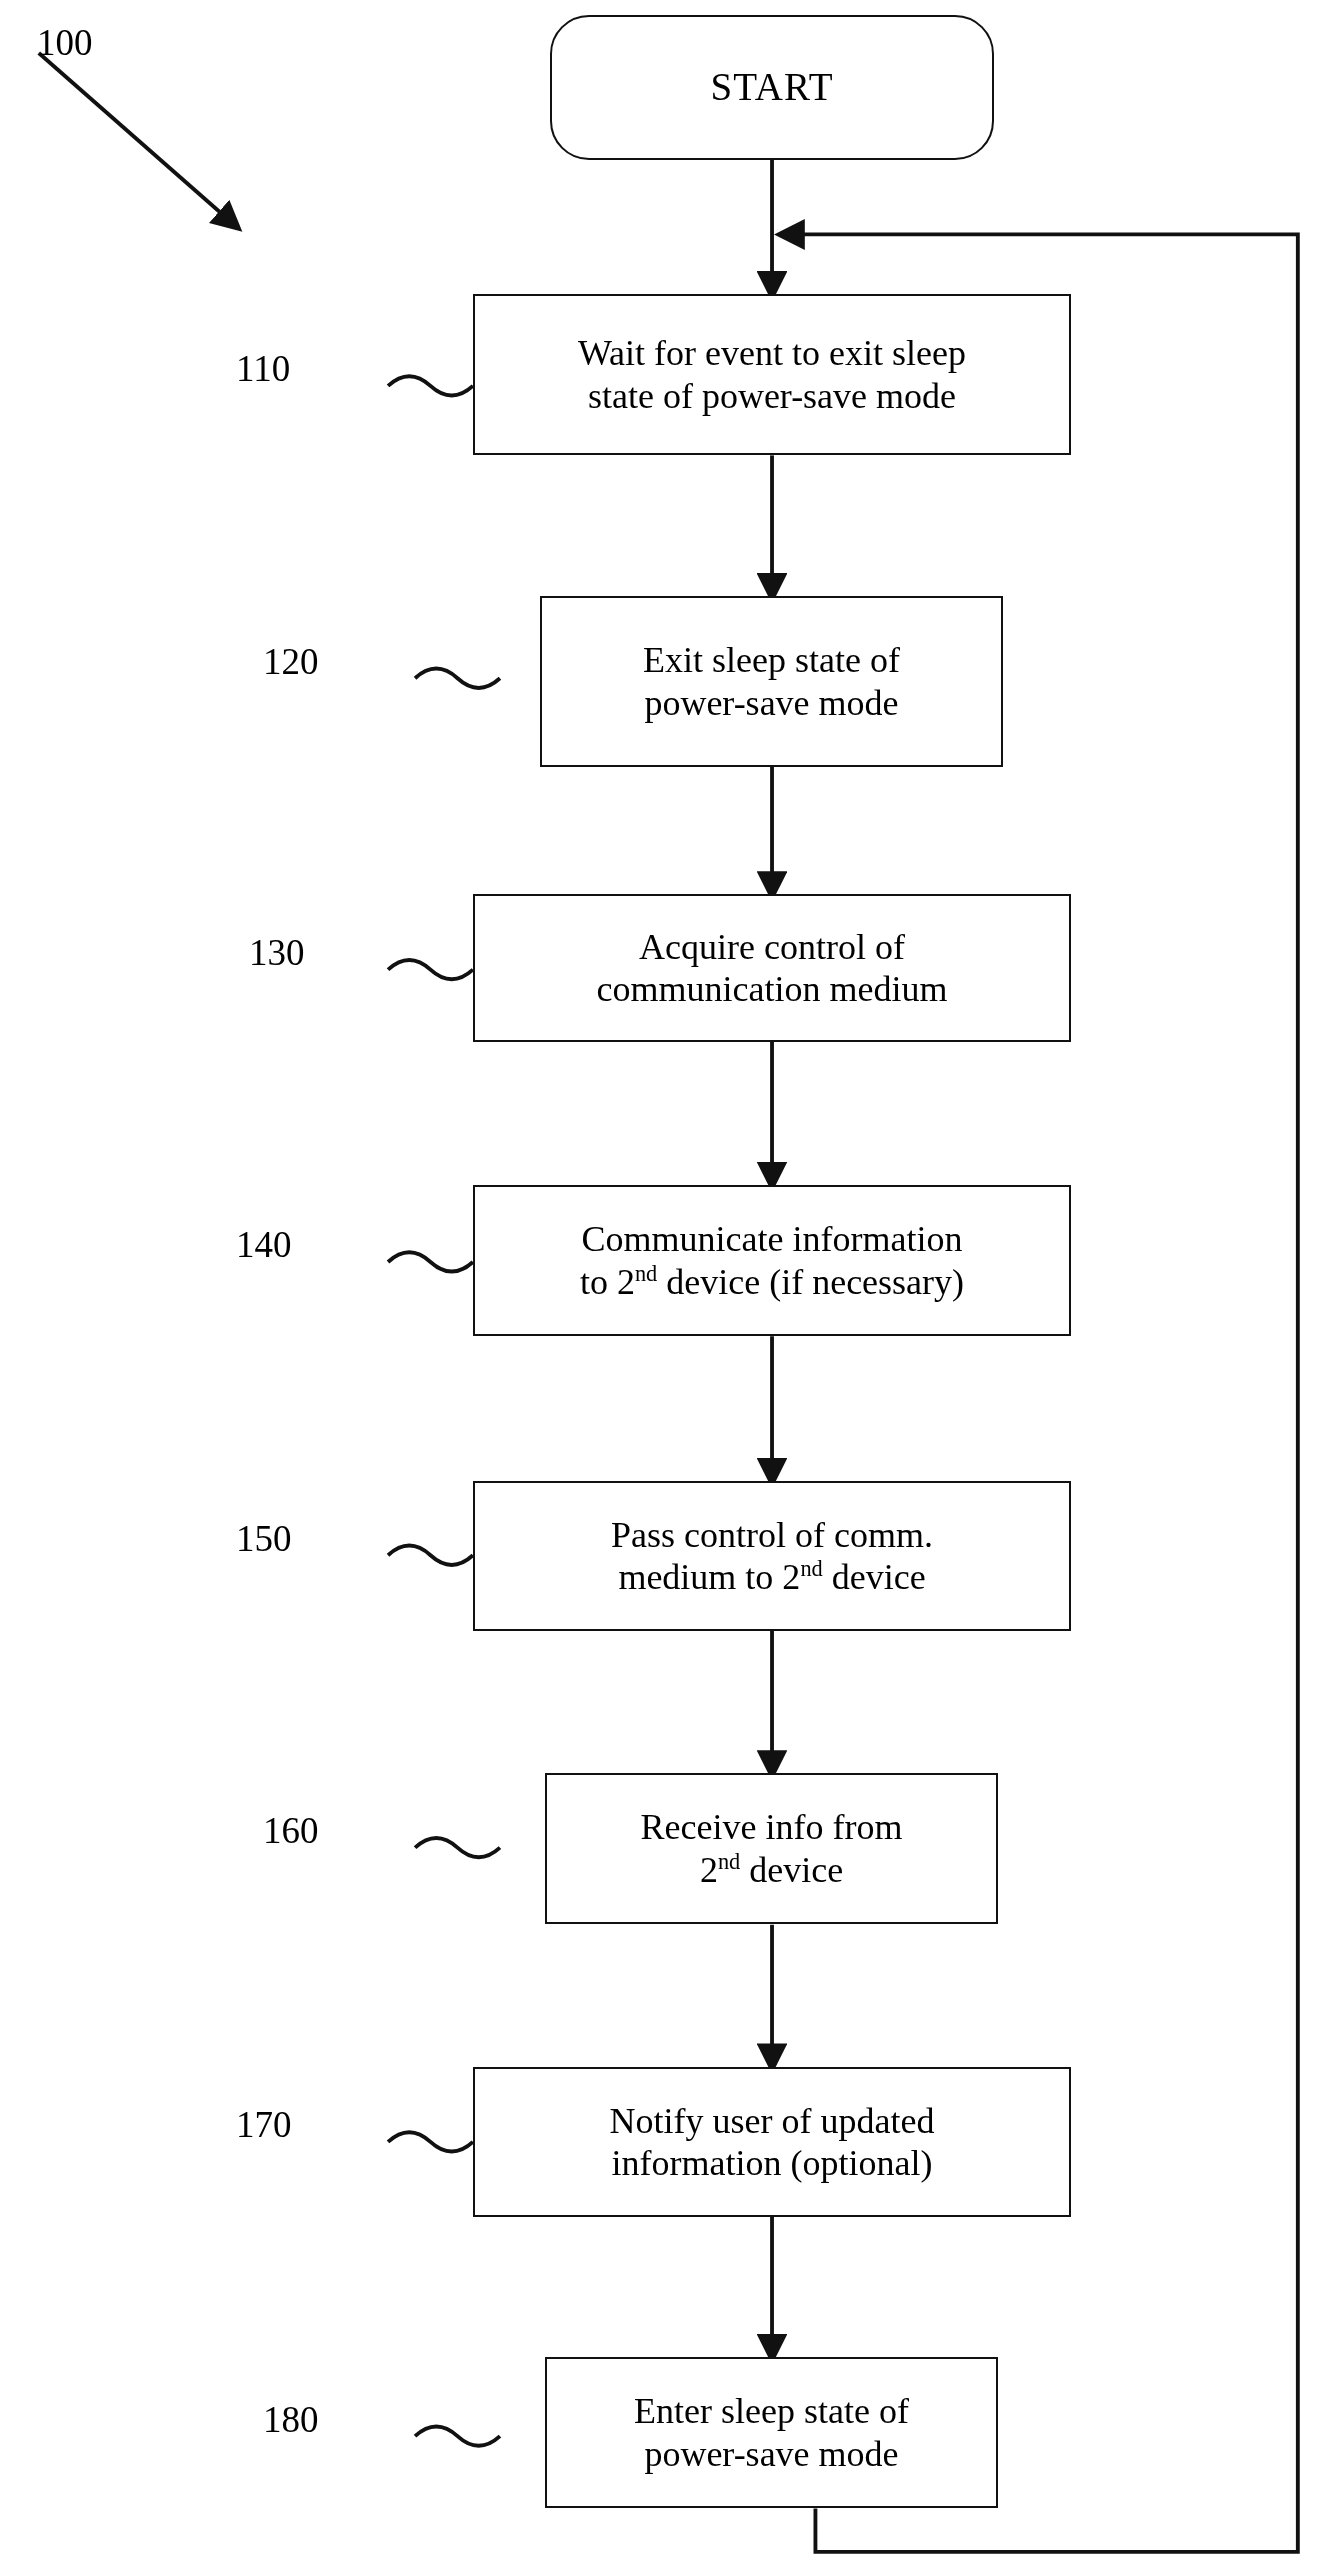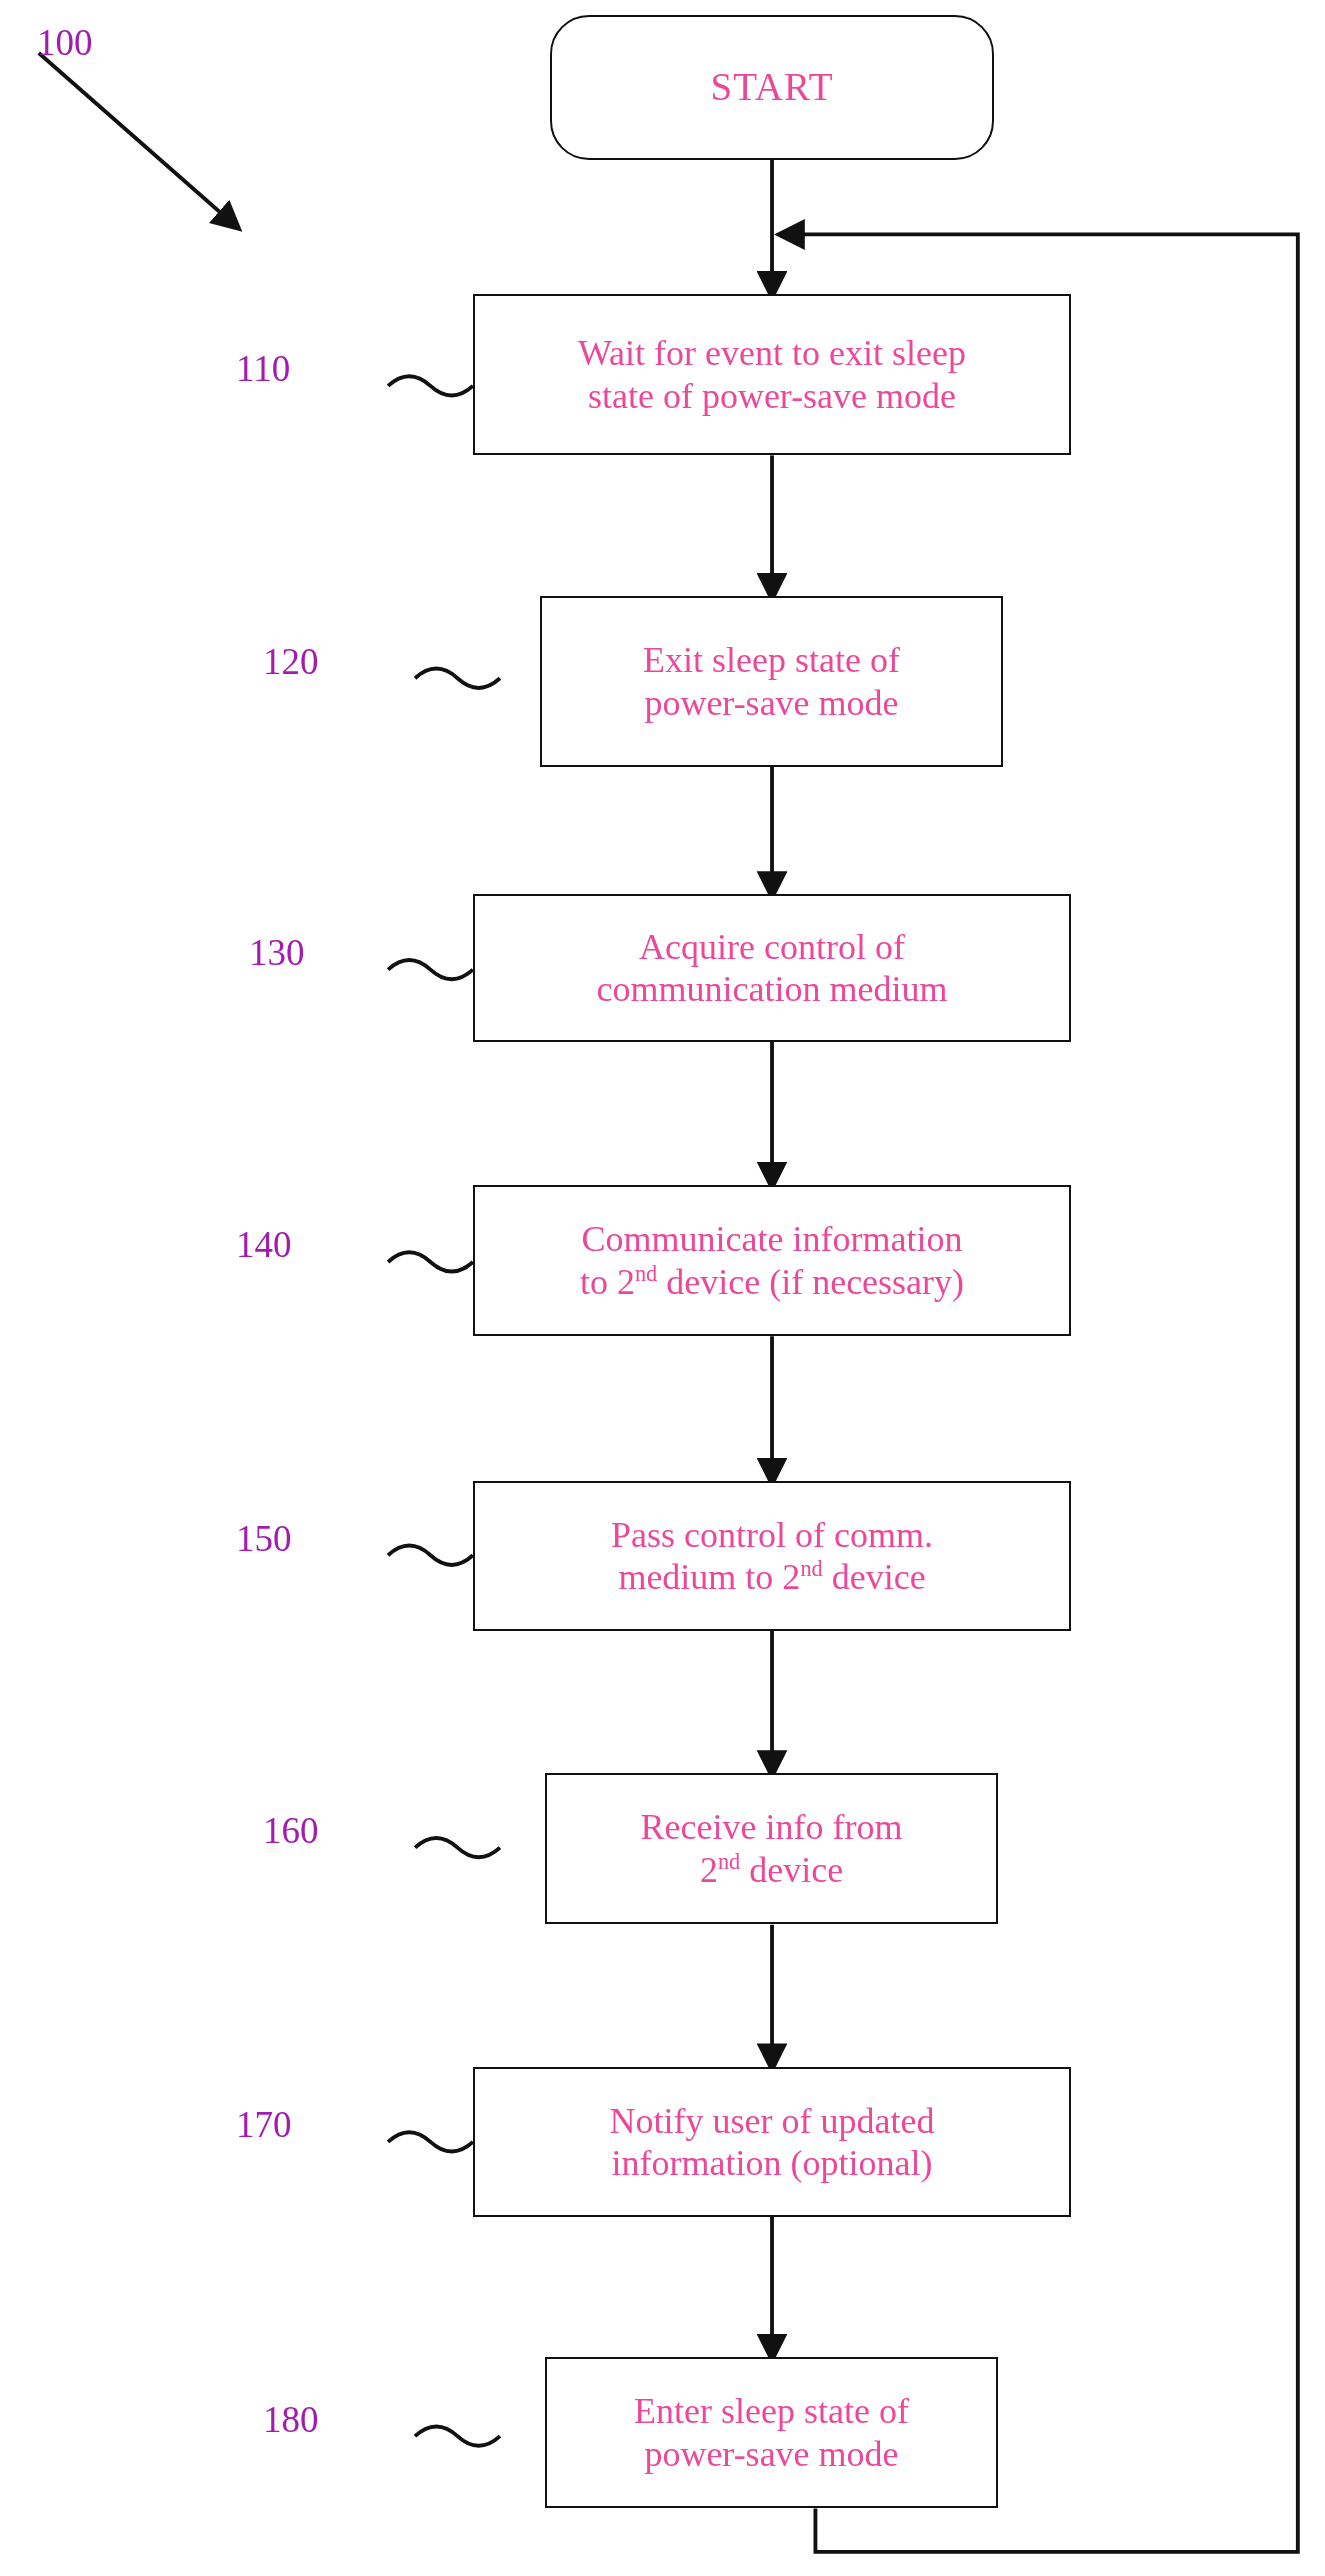--- a/index.html
+++ b/index.html
@@ -27,33 +27,33 @@
     box-sizing: border-box;
     border: 2.9px solid #111111;
     background: #ffffff;
     display: flex;
     align-items: center;
     justify-content: center;
     text-align: center;
     line-height: 1.18;
     font-size: 36px;
     font-family: "Liberation Serif", serif;
-    color: #ec4899;
+    color: #000000;
     padding: 1.9px 5.8px;
   }
   .node.terminal {
     border-radius: 39px;
     font-size: 39px;
     letter-spacing: 1px;
   }
   .ref-label {
     position: absolute;
     font-size: 37px;
     font-family: "Liberation Serif", serif;
-    color: #a21caf;
+    color: #000000;
     white-space: nowrap;
   }
   .sup {
     font-size: 0.62em;
     vertical-align: super;
     line-height: 0;
   }
   .node-text {
     display: block;
   }

